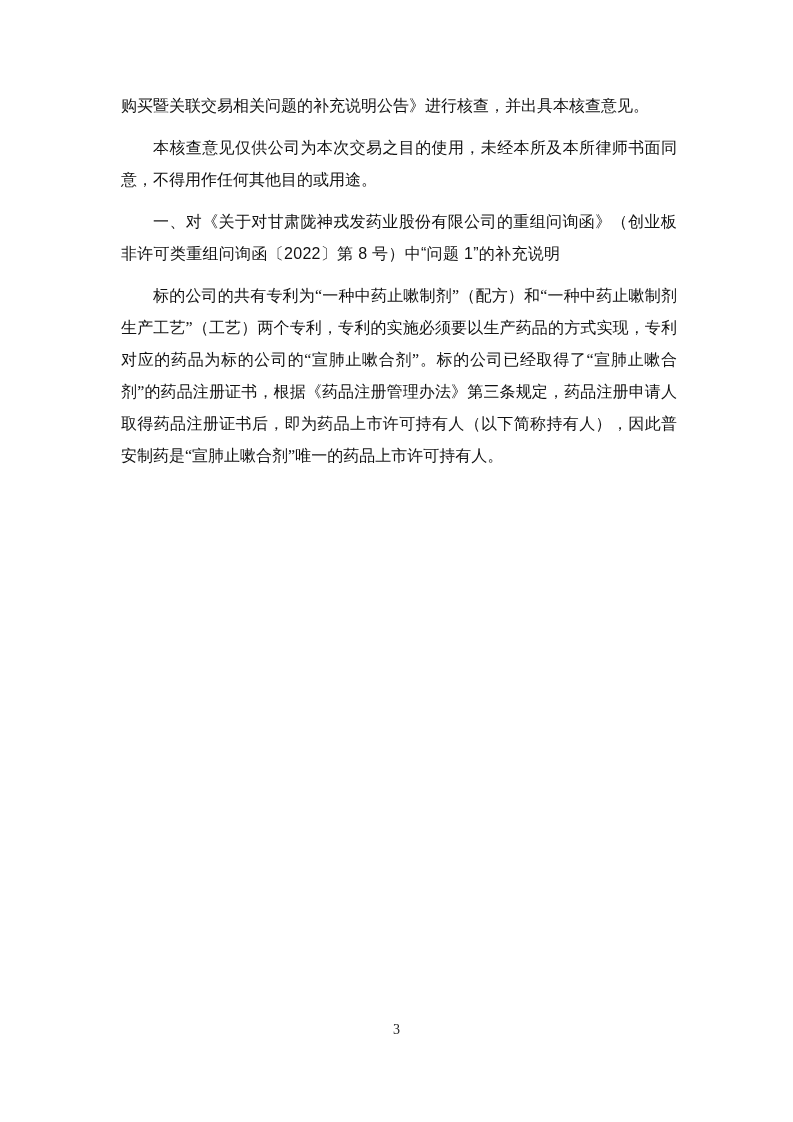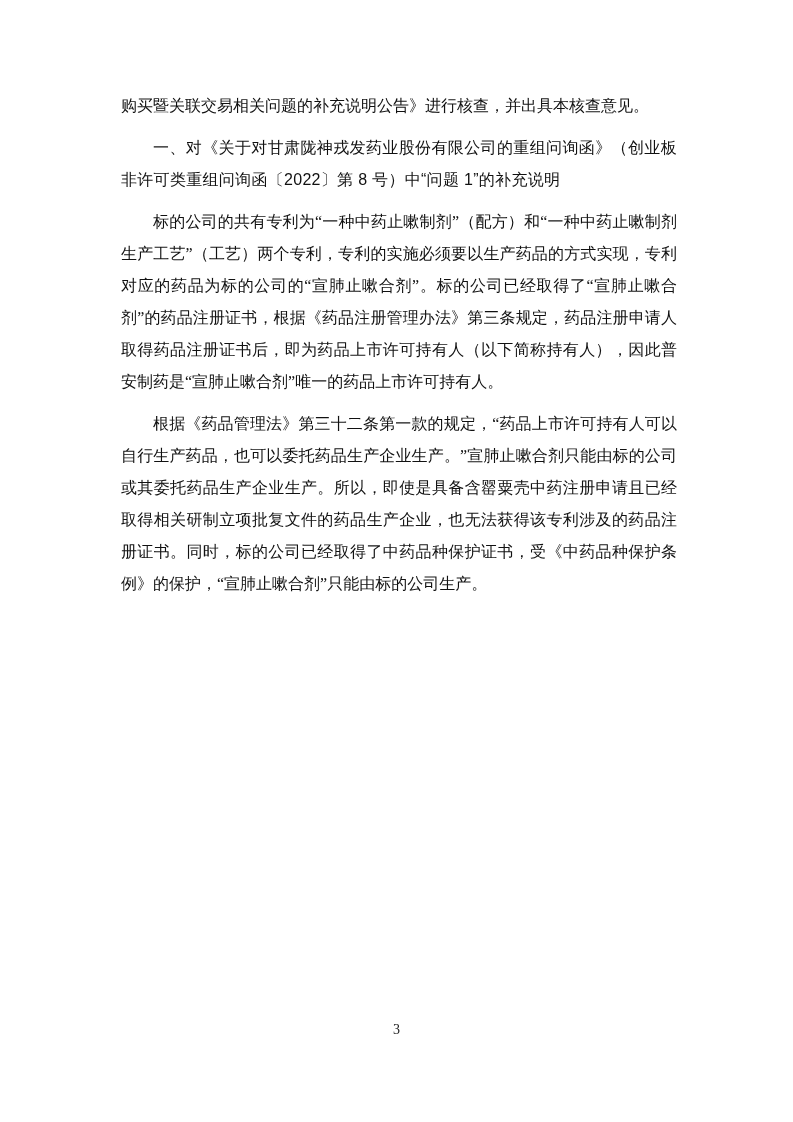--- a/index.html
+++ b/index.html
@@ -51,18 +51,18 @@
     color: #222222;
     font-family: "Liberation Serif", "DejaVu Serif", serif;
   }
 </style>
 </head>
 <body>
 
 <div class="page">
   <div class="text-block">
     <p class="noindent">购买暨关联交易相关问题的补充说明公告》进行核查，并出具本核查意见。</p>
+    <p>本核查意见仅供公司为本次交易之目的使用，未经本所及本所律师书面同意，不得用作任何其他目的或用途。</p>
     <p class="heading">一、对《关于对甘肃陇神戎发药业股份有限公司的重组问询函》（创业板非许可类重组问询函〔2022〕第 8 号）中“问题 1”的补充说明</p>
     <p>标的公司的共有专利为“一种中药止嗽制剂”（配方）和“一种中药止嗽制剂生产工艺”（工艺）两个专利，专利的实施必须要以生产药品的方式实现，专利对应的药品为标的公司的“宣肺止嗽合剂”。标的公司已经取得了“宣肺止嗽合剂”的药品注册证书，根据《药品注册管理办法》第三条规定，药品注册申请人取得药品注册证书后，即为药品上市许可持有人（以下简称持有人），因此普安制药是“宣肺止嗽合剂”唯一的药品上市许可持有人。</p>
-    <p>根据《药品管理法》第三十二条第一款的规定，“药品上市许可持有人可以自行生产药品，也可以委托药品生产企业生产。”宣肺止嗽合剂只能由标的公司或其委托药品生产企业生产。所以，即使是具备含罂粟壳中药注册申请且已经取得相关研制立项批复文件的药品生产企业，也无法获得该专利涉及的药品注册证书。同时，标的公司已经取得了中药品种保护证书，受《中药品种保护条例》的保护，“宣肺止嗽合剂”只能由标的公司生产。</p>
   </div>
   <div class="page-number">3</div>
 </div>
 
 </body></html>

